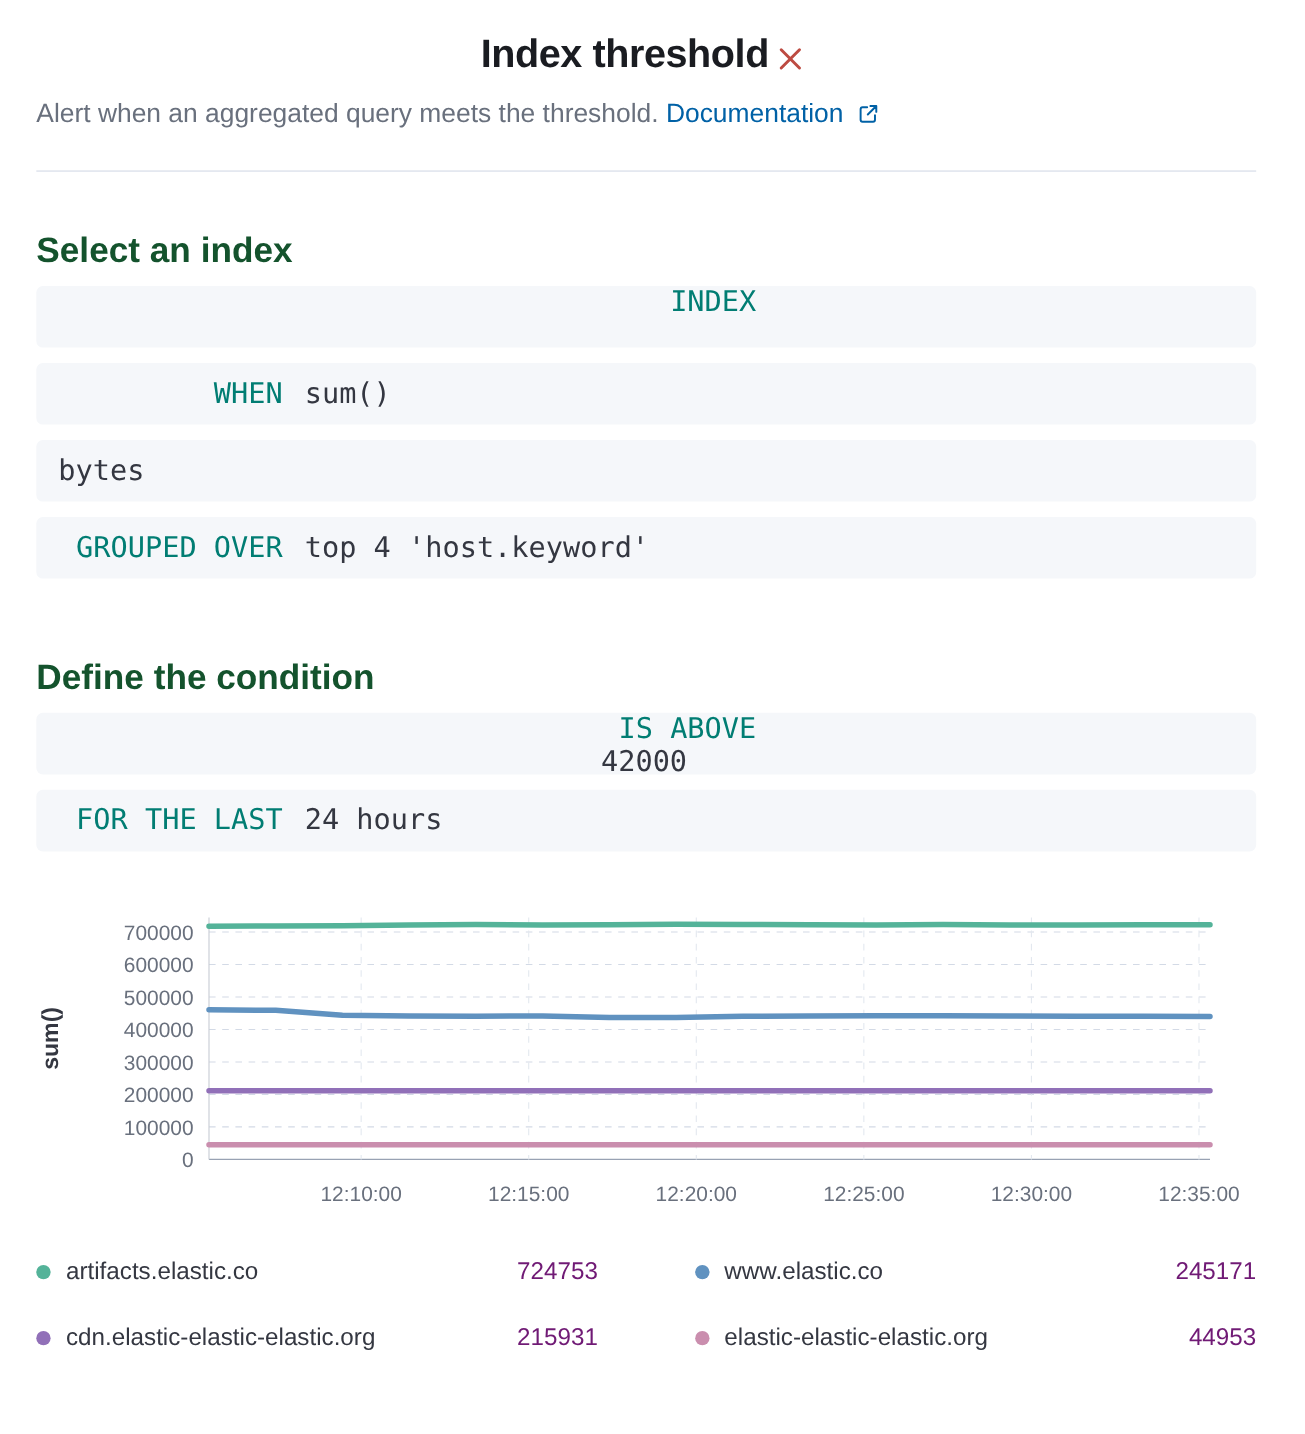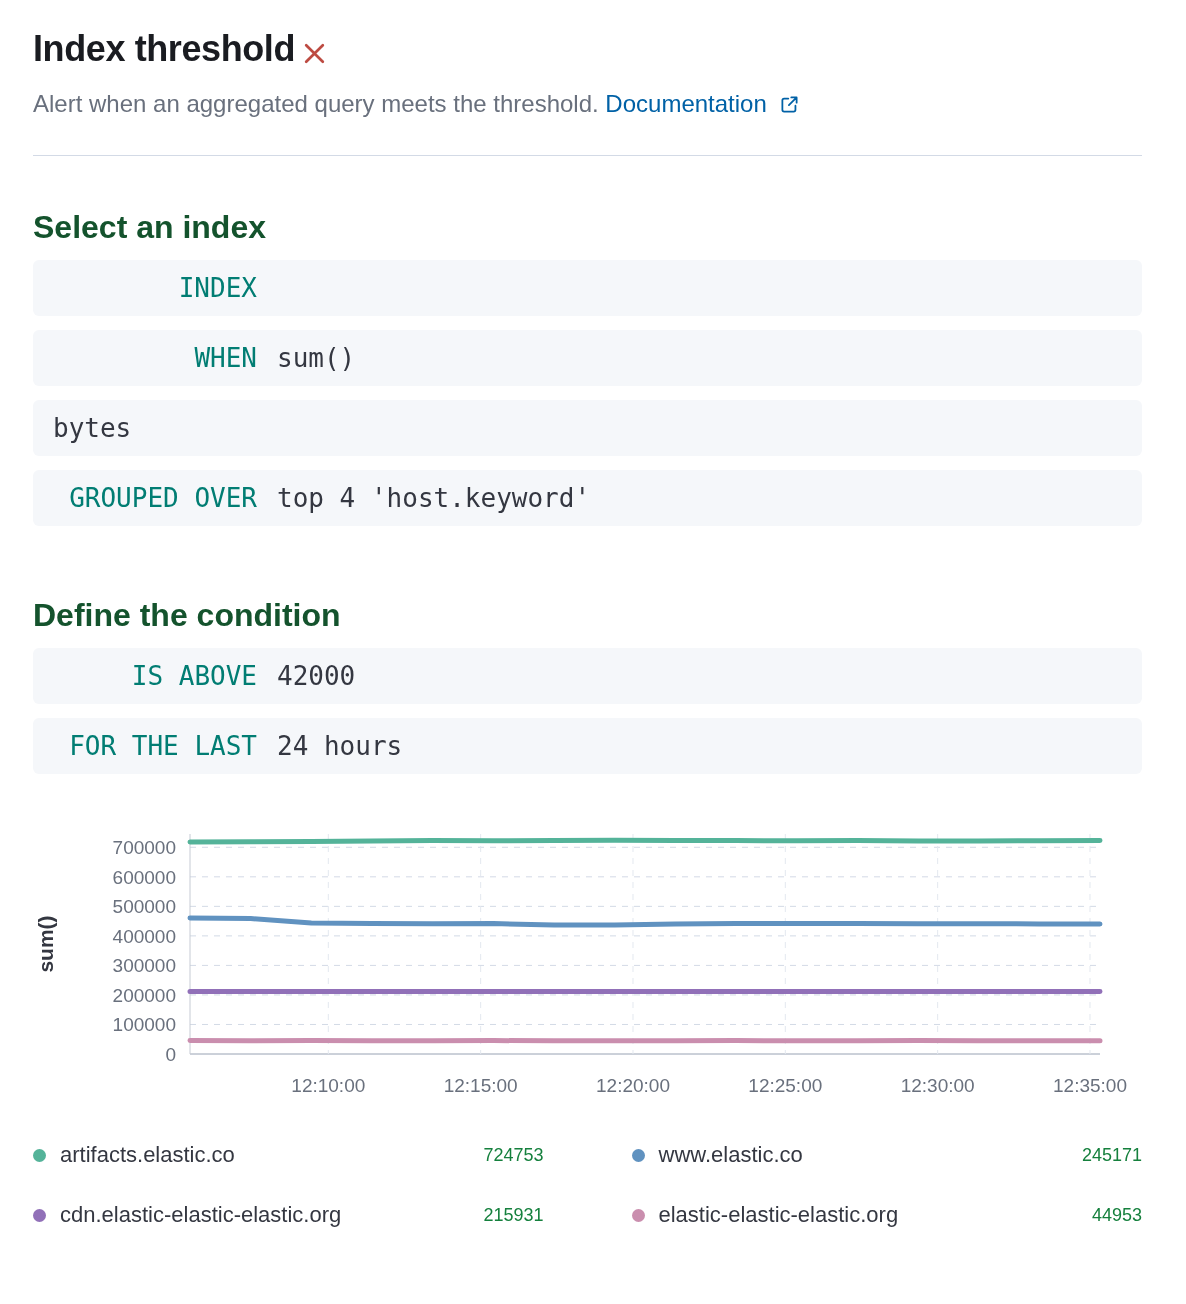--- a/index.html
+++ b/index.html
@@ -4,57 +4,57 @@
 <style>
   * { margin:0; padding:0; box-sizing:border-box; }
   html,body { background:#fff; }
   body {
     width:1186px; height:1304px; overflow:hidden;
     font-family:"Liberation Sans", sans-serif;
     color:#1a1c21;
   }
   .flyout { padding:28px 44px 0 33px; }
 
-  .header-row { display:flex; justify-content:flex-start; align-items:flex-start; }
+  .header-row { display:flex; justify-content:center; align-items:flex-start; }
   .page-title { font-size:36px; font-weight:700; letter-spacing:-0.4px; line-height:42px; }
   .close-btn { background:none; border:none; cursor:pointer; padding:6px; margin-top:6px; }
 
   .subtitle { margin-top:13px; font-size:24px; line-height:30px; color:#69707d; }
   .doc-link { text-decoration:none; font-size:24px; cursor:pointer; }
   .doc-link .ext-icon { margin-left:7px; vertical-align:-2px; }
 
   .divider { border:none; border-top:1px solid #d3dae6; margin-top:34px; }
 
   .section-heading { font-size:32px; font-weight:700; line-height:34px; margin-top:54px; color:#14532d; }
   .section-heading.second { margin-top:72px; }
 
   .expr-row {
     display:flex; align-items:center;
     background:#f5f7fa; border-radius:6px;
     height:56px; margin-top:14px; padding:0 24px 0 0;
     font-family:"DejaVu Sans Mono", monospace; font-size:26px;
     cursor:pointer;
   }
-  .expr-row.first { margin-top:16px; }
+  .expr-row.first { margin-top:16px;flex-direction:column; }
   .expr-label { width:224px; text-align:right; color:#017d73; white-space:pre; flex:none; }
   .expr-value { margin-left:20px; color:#343741; white-space:pre; }
 
   .chart-wrap { margin-top:50px; }
   .tick-label { font-family:"Liberation Sans", sans-serif; font-size:19px; fill:#69707d; }
   .axis-title { font-family:"Liberation Sans", sans-serif; font-size:21px; font-weight:700; fill:#343741; }
 
   .legend {
     display:grid; grid-template-columns:1fr 1fr;
     column-gap:88px; row-gap:24px;
     margin-top:32px; padding-right:0;
   }
   .legend-item { display:flex; align-items:center; cursor:pointer;margin-top:10px; }
   .legend-dot { width:13px; height:13px; border-radius:50%; flex:none; margin-right:14px; }
   .legend-label { font-size:22px; color:#343741; }
-  .legend-value { margin-left:auto; font-size:18px; color:#15803d; }
+  .legend-value { margin-left:auto; font-size:22px; color:#701a75; }
 </style>
 </head>
 <body>
 
 <div class="flyout">
 
   <div class="header-row">
     <h1 class="page-title">Index threshold</h1>
     <button class="close-btn">
       <span>

